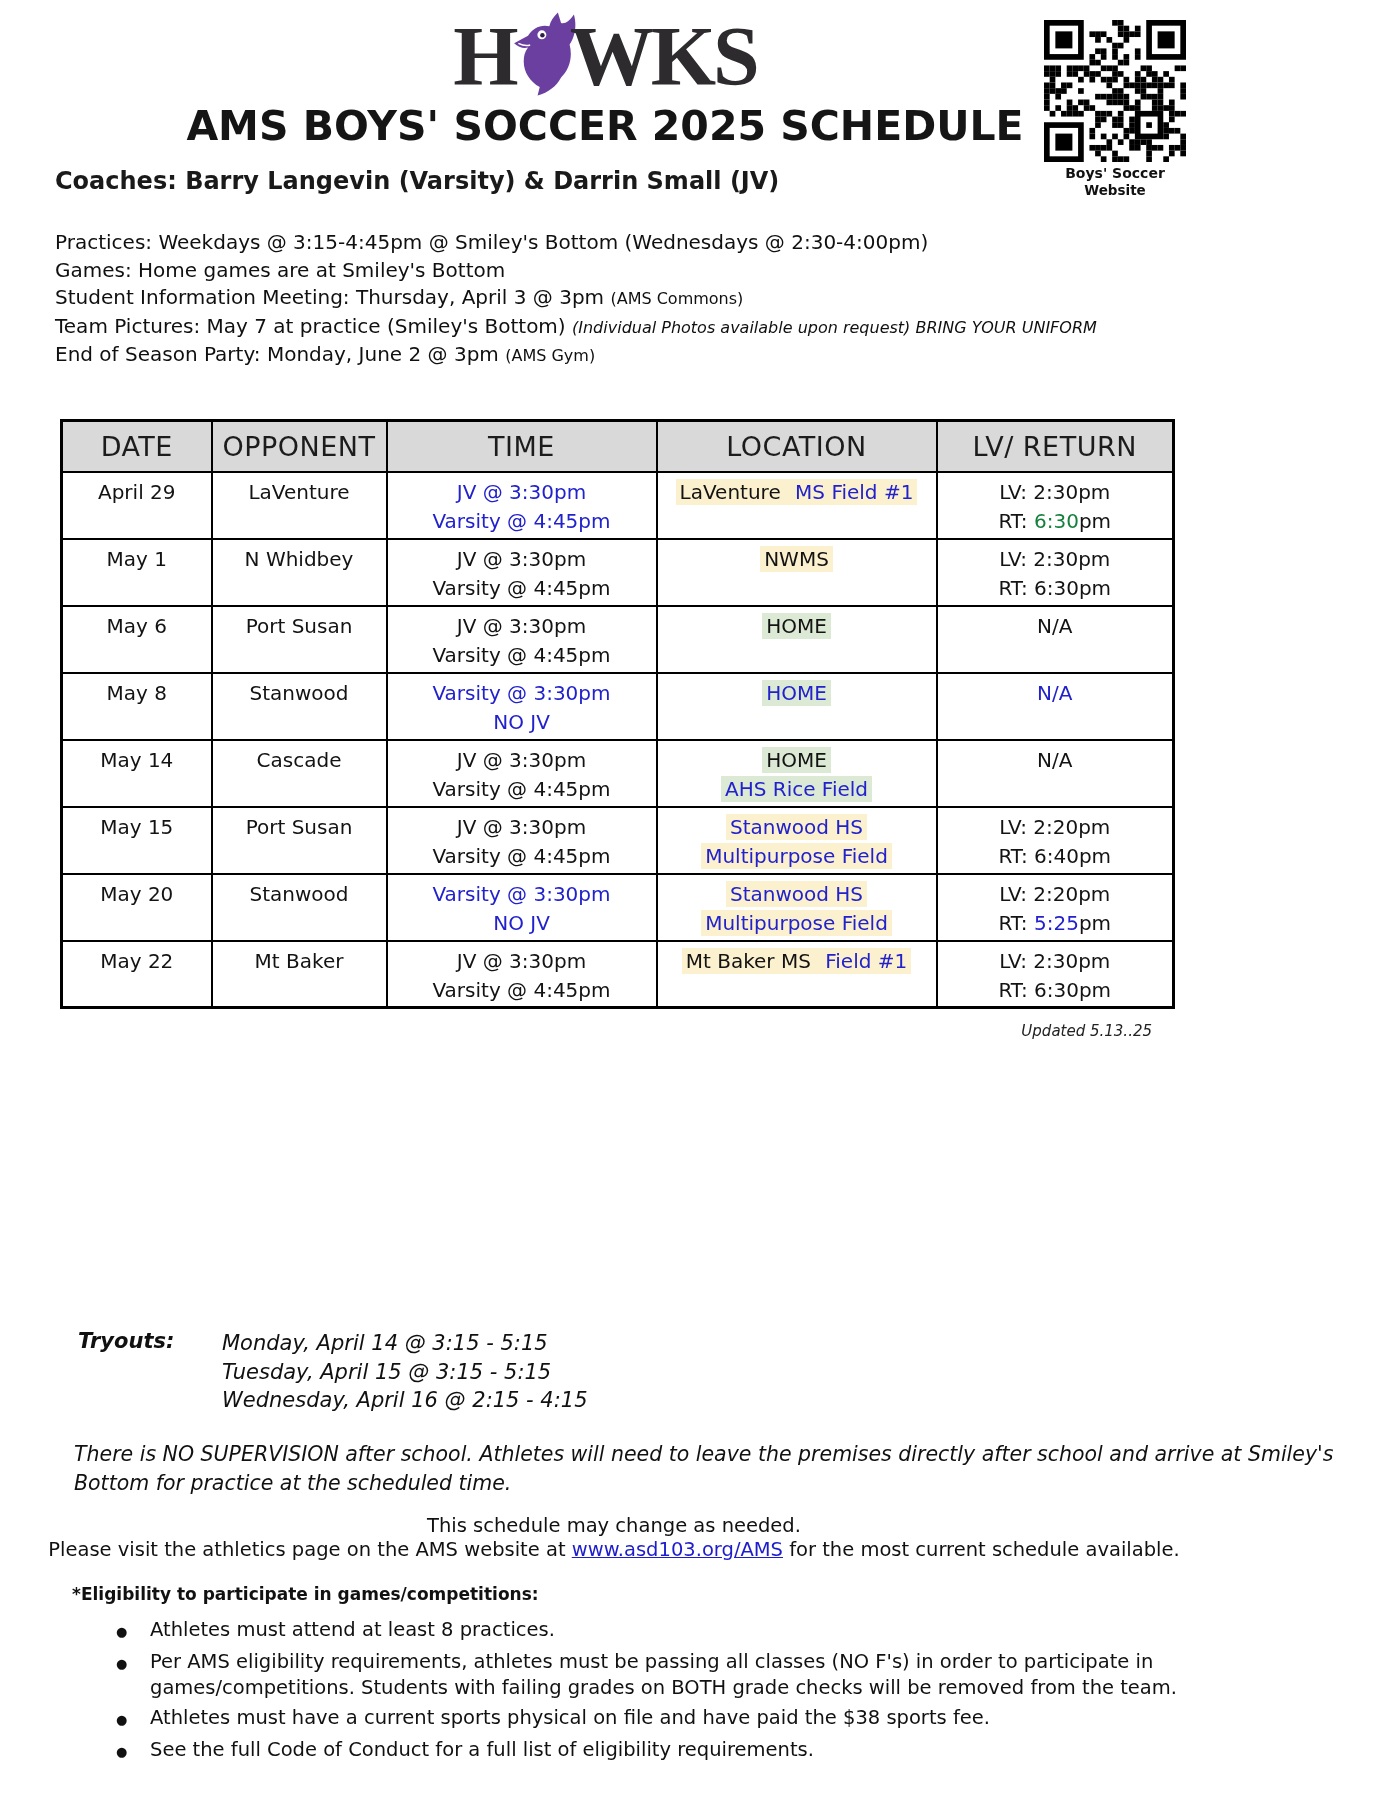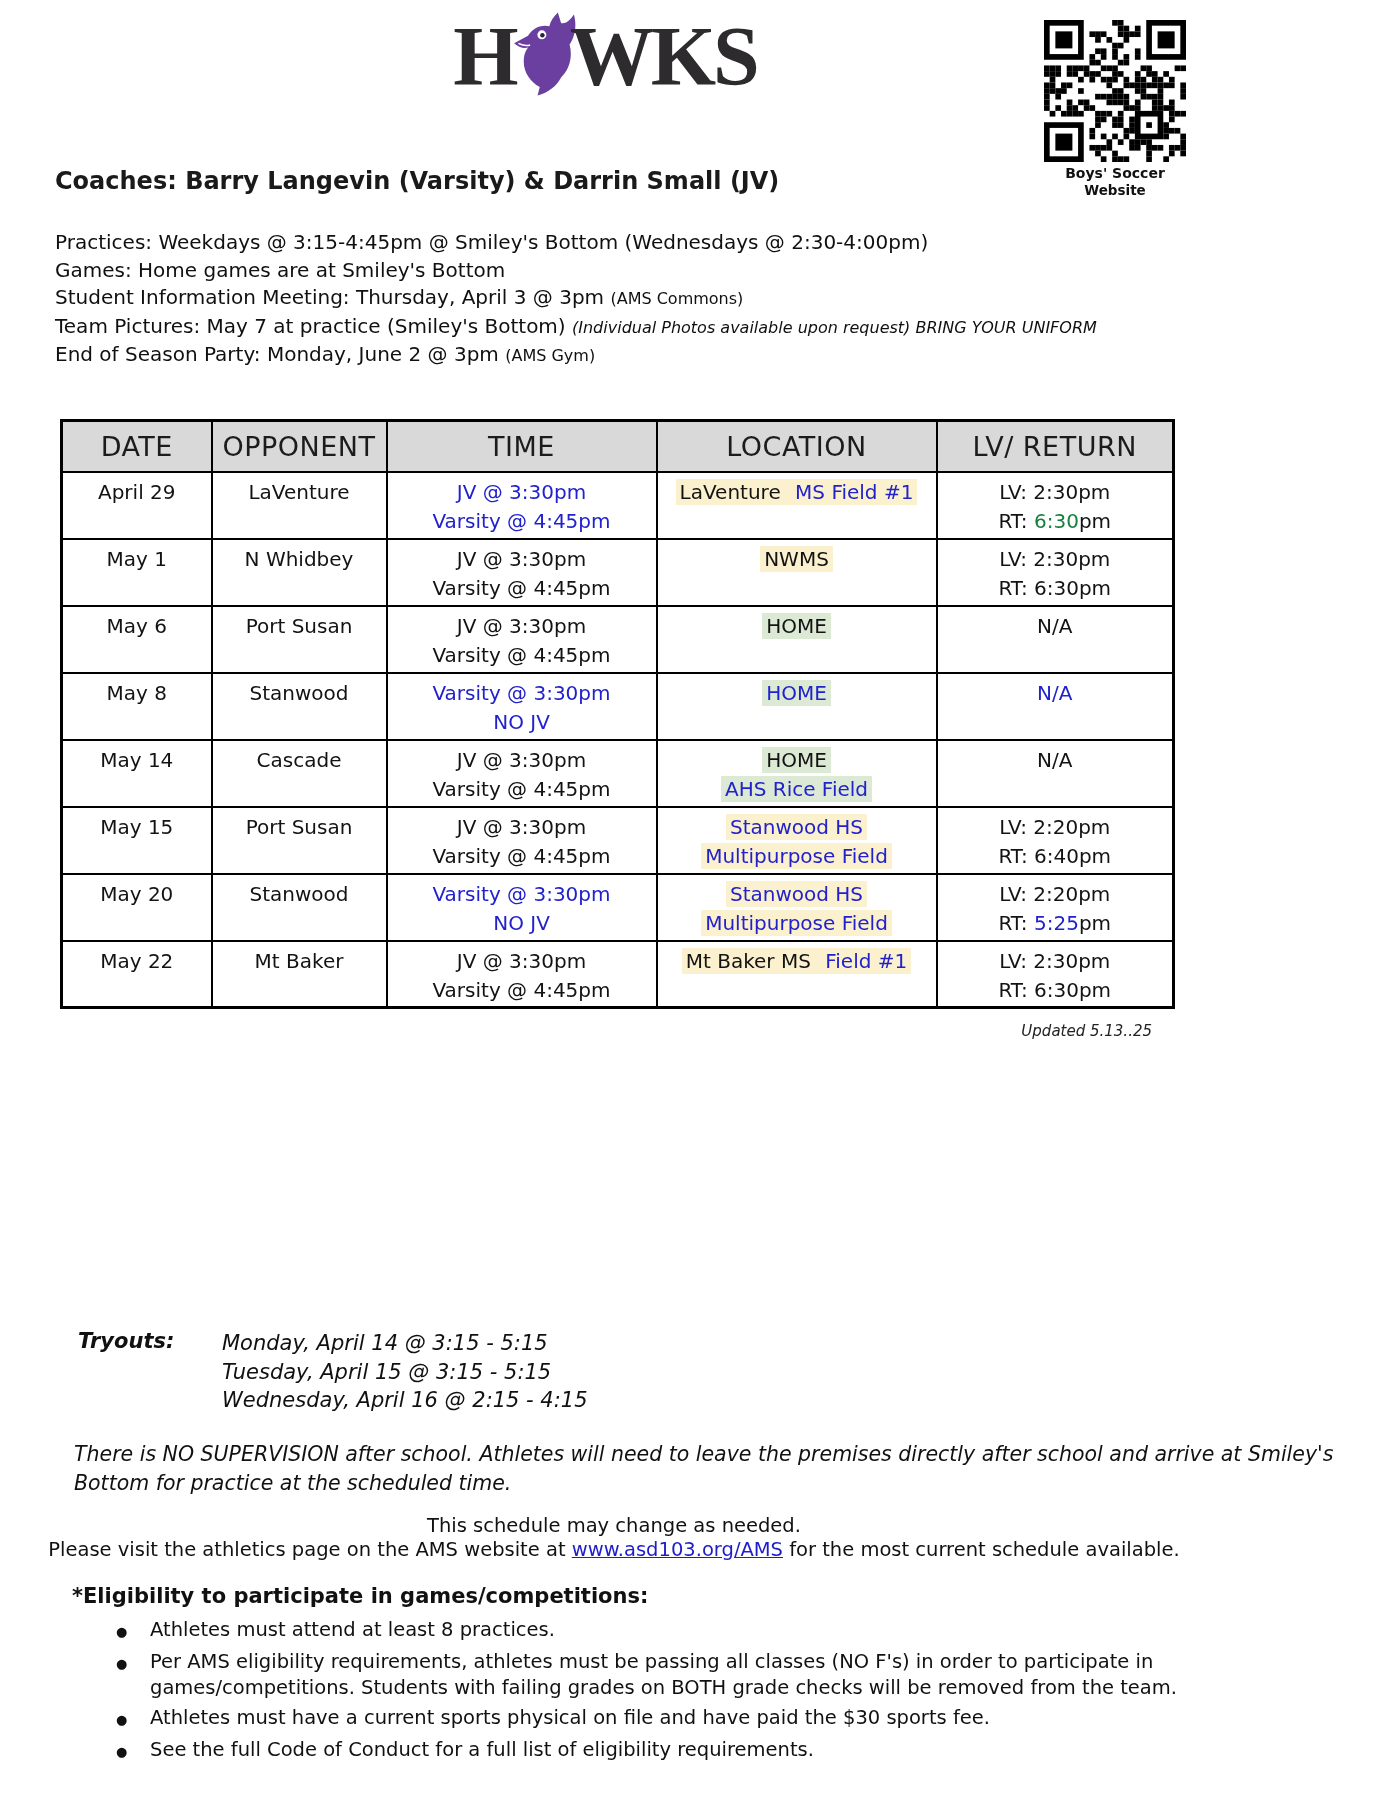--- a/index.html
+++ b/index.html
@@ -49,38 +49,39 @@
   
   .tryouts-label { position:absolute; left:78px; top:1329px; font-size:21px; font-style:italic; font-weight:bold; }
   .tryouts-lines { position:absolute; left:222px; top:1329px; font-size:21px; font-style:italic; line-height:28.5px; }
 
   .supervision { position:absolute; left:74px; top:1440px; width:1276px; font-size:20.5px;
     font-style:italic; line-height:29px; }
 
   .notes { position:absolute; left:0; top:1514px; width:1228px; text-align:center; font-size:19.5px; line-height:24px; }
   .notes a { color:#1d1dcc; text-decoration:underline; cursor:pointer; }
 
-  .elig-heading { position:absolute; left:72px; top:1584px; font-size:21px; font-weight:bold; }
+  .elig-heading { position:absolute; left:72px; top:1584px; font-size:17px; font-weight:bold; }
   .bullets { position:absolute; left:112px; top:1617px; width:1070px; font-size:19.5px; font-weight:500; }
   .bullet { display:flex; margin-bottom:4px; line-height:26px; }
   .bullet .dot { width:38px; flex:none; font-size:13px; padding-top:2px; padding-left:4px; }
   .bullet .txt { flex:1; }
 </style>
 </head>
 <body>
 
 <div class="header-center">
   <div class="logo-line">
     <span class="logo-text">H</span><svg class="hawk-svg" viewBox="0 0 60 78">
       <path d="M43 0 C39 4 36 8 35 13 C27 11 19 15 15 22 L2 29 C6 33 11 34 15 33 C12 37 11 41 11 46 C11 56 17 65 26 70 L24 78 C34 75 42 69 46 61 C54 53 57 42 54 30 C59 23 61 12 58 2 C54 8 50 11 46 10 Z" fill="#6b3fa0"></path>
       <circle cx="28" cy="21" r="4.2" fill="#ffffff"></circle>
       <circle cx="28.5" cy="21.5" r="2.1" fill="#2e2044"></circle>
       <path d="M6 29 C10 31 14 31.5 17 30.5" stroke="#ffffff" stroke-width="1.4" fill="none"></path>
     </svg><span class="logo-text">WKS</span>
   </div>
+  <div class="page-title">AMS BOYS' SOCCER 2025 SCHEDULE</div>
 </div>
 
 <div class="qr-wrap">
   <svg class="qr-svg" id="qr" viewBox="0 0 142 142">
       <rect x="0" y="0" width="142" height="142" fill="#ffffff"></rect>
       <rect x="68.16" y="0" width="5.68" height="5.68" fill="#000"></rect>
       <rect x="73.84" y="0" width="5.68" height="5.68" fill="#000"></rect>
       <rect x="73.84" y="5.68" width="5.68" height="5.68" fill="#000"></rect>
       <rect x="79.52" y="5.68" width="5.68" height="5.68" fill="#000"></rect>
       <rect x="90.88" y="5.68" width="5.68" height="5.68" fill="#000"></rect>
@@ -469,19 +470,19 @@
   <div class="bullet">
       <span class="dot">●</span>
       <span class="txt">Athletes must attend at least 8 practices.</span>
     </div>
   <div class="bullet">
       <span class="dot">●</span>
       <span class="txt">Per AMS eligibility requirements, athletes must be passing all classes (NO F's) in order to participate in games/competitions. Students with failing grades on BOTH grade checks will be removed from the team.</span>
     </div>
   <div class="bullet">
       <span class="dot">●</span>
-      <span class="txt">Athletes must have a current sports physical on file and have paid the $30 sports fee.</span>
+      <span class="txt">Athletes must have a current sports physical on file and have paid the $38 sports fee.</span>
     </div>
   <div class="bullet">
       <span class="dot">●</span>
       <span class="txt">See the full Code of Conduct for a full list of eligibility requirements.</span>
     </div>
 </div>
 
 </body></html>

